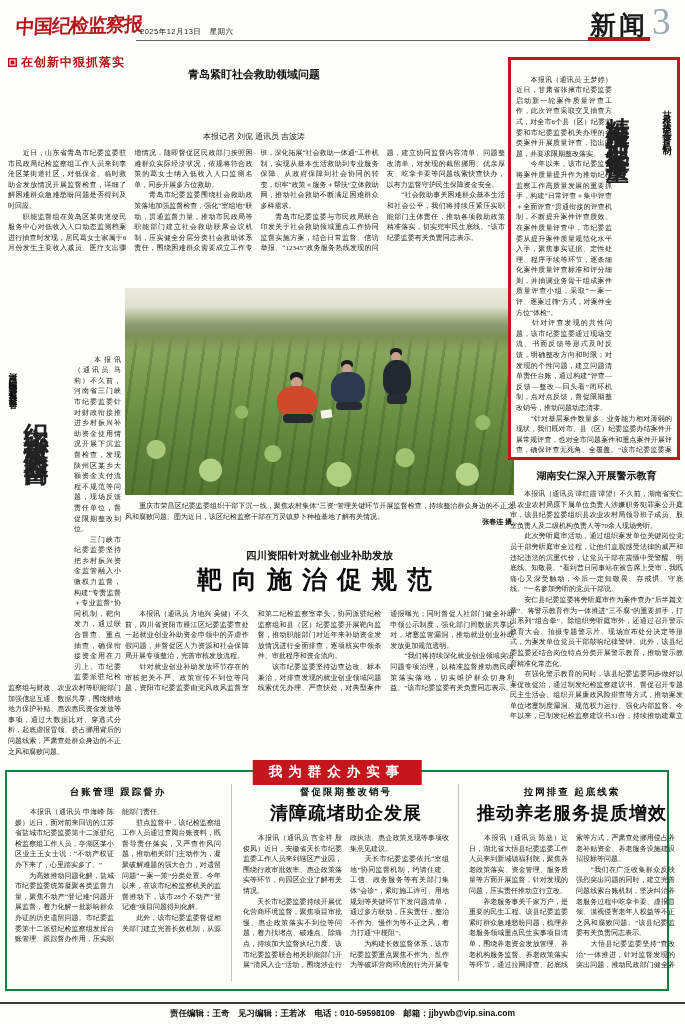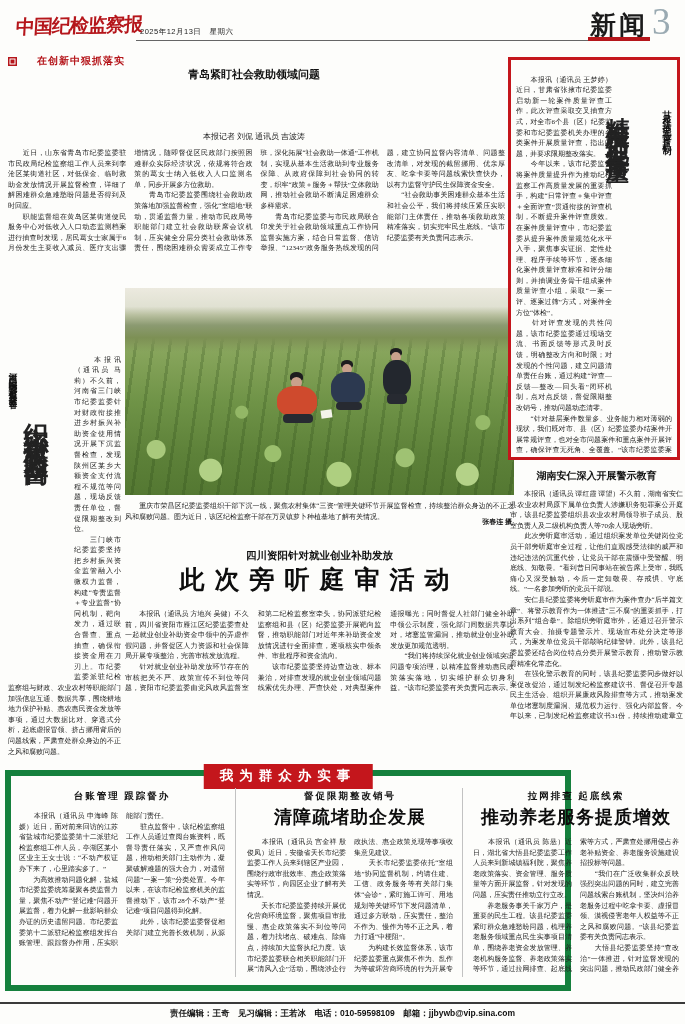--- a/index.html
+++ b/index.html
@@ -19,21 +19,21 @@
   .dateline{left:140px;top:27px;font-size:7.5px;color:#222;letter-spacing:.5px;}
   .dateline span{margin-right:8px;}
   .header-rule{left:136px;top:40px;width:512px;height:1px;background:#666;}
   .section-title{left:590px;top:8px;font-size:26px;font-weight:bold;letter-spacing:3px;}
   .section-underline{left:588px;top:37px;width:62px;height:4px;background:#b5161b;}
   .page-num{left:652px;top:0px;font-size:37px;color:#9aaab2;}
 
   
   .tagline{left:8px;top:54px;display:flex;align-items:center;gap:4px;}
   .tag-icon{width:9px;height:9px;background:#b5161b;box-shadow:inset 0 0 0 1.5px #b5161b, inset 0 0 0 2.5px #fff;}
-  .tagline-text{font-size:10px;font-weight:bold;color:#b5161b;letter-spacing:1px;margin-left:16px;}
+  .tagline-text{font-size:12px;font-weight:bold;color:#b5161b;letter-spacing:1px;}
 
   
   .main-kicker{left:8px;top:67px;width:492px;font-size:11px;}
   .main-headline{left:8px;top:80px;width:492px;font-size:29px;letter-spacing:1px;}
   .main-byline{left:8px;top:131px;width:492px;text-align:center;font-size:8px;color:#222;}
   .main-body{left:8px;top:148px;width:497px;height:137px;column-count:4;column-gap:8px;}
 
   
   .left-article{left:8px;top:344px;width:113px;height:412px;}
   .left-float{float:left;width:66px;height:324px;position:relative;}
@@ -79,21 +79,21 @@
   .gansu-kicker{position:absolute;right:0;top:28px;font-size:9px;font-weight:bold;letter-spacing:4px;color:#111;}
   .gansu-headline{position:absolute;left:0;top:22px;font-size:24px;font-weight:bold;letter-spacing:5px;}
 
   
   .hunan{left:510px;top:469px;width:173px;}
   .hunan-kicker{font-size:10px;}
   .hunan-headline{font-size:18.5px;letter-spacing:1px;margin-top:3px;}
   .hunan-body{margin-top:6px;height:234px;}
 
   
-  .bottom-box{left:5px;top:770px;width:566px;height:221px;border:6px solid #15803d;box-sizing:border-box;}
+  .bottom-box{left:5px;top:770px;width:664px;height:221px;border:2px solid #15803d;box-sizing:border-box;}
   .banner{position:absolute;top:-12px;left:50%;transform:translateX(-50%);background:#c4161c;color:#fff;
           font-size:13.5px;font-weight:bold;letter-spacing:6px;padding:3px 16px 4px;white-space:nowrap;}
   .divider{position:absolute;top:12px;bottom:8px;width:1px;background:#c2c2c2;}
   .b-art{position:absolute;top:14px;width:206px;}
   .b-kicker{font-size:9.5px;letter-spacing:2px;}
   .b-headline{font-size:18px;letter-spacing:1px;margin-top:2px;}
   .b-body{margin-top:8px;height:139px;column-count:2;column-gap:8px;}
 
   
   .footer-rule{left:0;top:1002px;width:685px;height:1.5px;background:#3a3a3a;}
@@ -156,21 +156,21 @@
       <div class="legs" style="left:4px;top:44px;width:20px;height:10px;"></div>
     </div>
     <div class="abs paper"></div>
   </div>
   <div class="caption">
     <span class="caption-text">　　重庆市荣昌区纪委监委组织干部下沉一线，聚焦农村集体“三资”管理关键环节开展监督检查，持续整治群众身边的不正之风和腐败问题。图为近日，该区纪检监察干部在万灵镇萝卜种植基地了解有关情况。</span>
     <span class="caption-credit">张春连 摄</span>
   </div>
 
   <div class="abs kicker center-kicker">四川资阳针对就业创业补助发放</div>
-  <div class="abs headline center-headline">此次旁听庭审活动</div>
+  <div class="abs headline center-headline">靶向施治促规范</div>
   <div class="abs body-text center-body">　　本报讯（通讯员 方地兴 吴健）不久前，四川省资阳市雁江区纪委监委查处一起就业创业补助资金申领中的弄虚作假问题，并督促区人力资源和社会保障局开展专项整治，完善审核发放流程。
 　　针对就业创业补助发放环节存在的审核把关不严、政策宣传不到位等问题，资阳市纪委监委由党风政风监督室和第二纪检监察室牵头，协同派驻纪检监察组和县（区）纪委监委开展靶向监督，推动职能部门对近年来补助资金发放情况进行全面排查，逐项核实申领条件、审批程序和资金流向。
 　　该市纪委监委坚持边查边改、标本兼治，对排查发现的就业创业领域问题线索优先办理、严查快处，对典型案件通报曝光；同时督促人社部门健全补助申领公示制度，强化部门间数据共享比对，堵塞监管漏洞，推动就业创业补助发放更加规范透明。
 　　“我们将持续深化就业创业领域突出问题专项治理，以精准监督推动惠民政策落实落地，切实维护群众切身利益。”该市纪委监委有关负责同志表示。</div>
 
   <div class="abs gansu-box">
     <div class="gansu-inner body-text">
       <div class="gansu-float">
         <span class="v-text gansu-kicker">甘肃张掖完善评查机制</span>
         <span class="v-text gansu-headline">精准发力严把案件质量</span>

